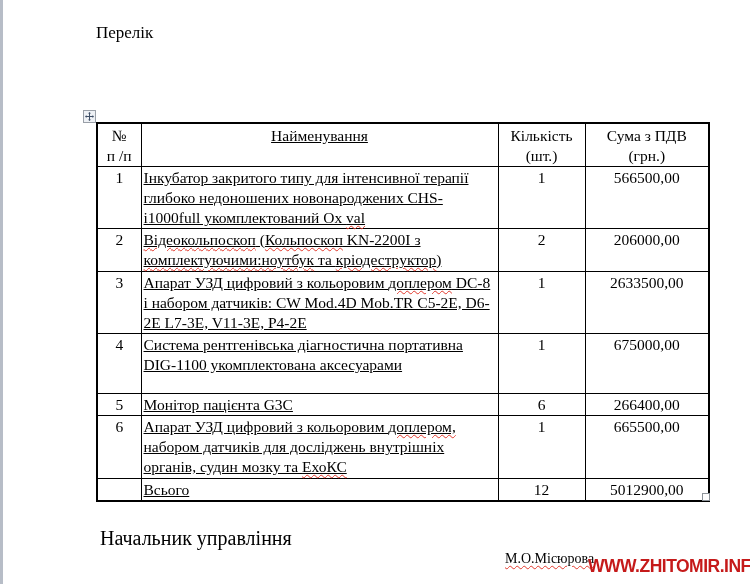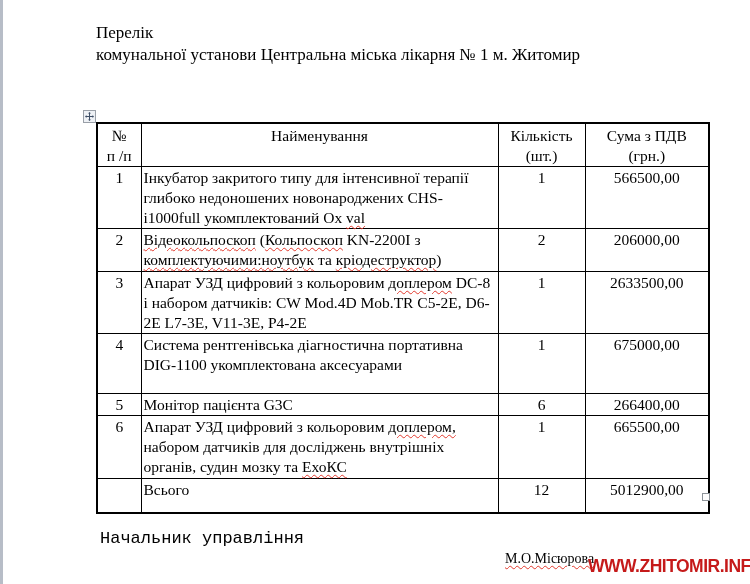--- a/index.html
+++ b/index.html
@@ -13,41 +13,40 @@
     font-size:17px;line-height:22px;white-space:nowrap;}
   .move-handle{position:absolute;left:83px;top:110px;width:13px;height:13px;
     border:1px solid #9aa0a8;background:#eef1f5;box-sizing:border-box;
     display:flex;align-items:center;justify-content:center;cursor:move;}
   table.doc-table{position:absolute;left:96px;top:122px;width:612px;
     border-collapse:collapse;table-layout:fixed;border:2px solid #000;}
   .doc-table th,.doc-table td{border:1px solid #000;vertical-align:top;
     font-size:15.5px;line-height:20px;font-weight:normal;padding:1px 2px 0 2px;}
   .doc-table th{text-align:center;padding-top:2px;height:39px;}
   .c-num,.c-qty,.c-sum{text-align:center;}
-  .c-name{text-align:left;padding-left:4px;padding-right:6px;}
+  .c-name{text-align:left;padding-left:4px;padding-right:6px;text-decoration:underline;}
   tr.r1{height:60px}tr.r2{height:43px}tr.r3{height:62px}
-  tr.r4{height:60px}tr.r5{height:22px}tr.r6{height:63px}tr.rt{height:34px}
+  tr.r4{height:60px}tr.r5{height:22px}tr.r6{height:63px}tr.rt{height:22px}
   .sp{text-decoration:underline;text-decoration-style:wavy;
     text-decoration-color:#e23a2e;text-decoration-thickness:1px;text-underline-offset:2px;}
   .resize-handle{position:absolute;left:702px;top:493px;width:8px;height:8px;
     border:1px solid #8d9399;background:#fff;box-sizing:border-box;cursor:nwse-resize;}
-  .sig{position:absolute;left:100px;top:527px;font-size:17px;line-height:23px;font-family:Liberation Mono, monospace;}
+  .sig{position:absolute;left:100px;top:527px;font-size:20px;line-height:23px;}
   .sig-name{position:absolute;left:505px;top:551px;font-size:14px;}
   .watermark{position:absolute;left:588px;top:556px;z-index:5;
     font-family:"Liberation Sans","DejaVu Sans",sans-serif;font-weight:700;
     font-size:17.5px;letter-spacing:-0.5px;color:#c51a1a;white-space:nowrap;}
 </style>
 </head>
 <body>
 
 <div class="window-edge"></div>
 
 <div class="title">
   <div>Перелік</div>
-  <div>комунальної установи Центральна міська лікарня № 1 м. Житомир</div>
 </div>
 
 <div class="move-handle">
   <svg width="9" height="9" viewBox="0 0 9 9">
     <path d="M4.5 0 L6 1.5 H5 V4 H7.5 V3 L9 4.5 L7.5 6 V5 H5 V7.5 H6 L4.5 9 L3 7.5 H4 V5 H1.5 V6 L0 4.5 L1.5 3 V4 H4 V1.5 H3 Z" fill="#3f4f66"></path>
   </svg>
 </div>
 
 <table class="doc-table">
   <colgroup>

